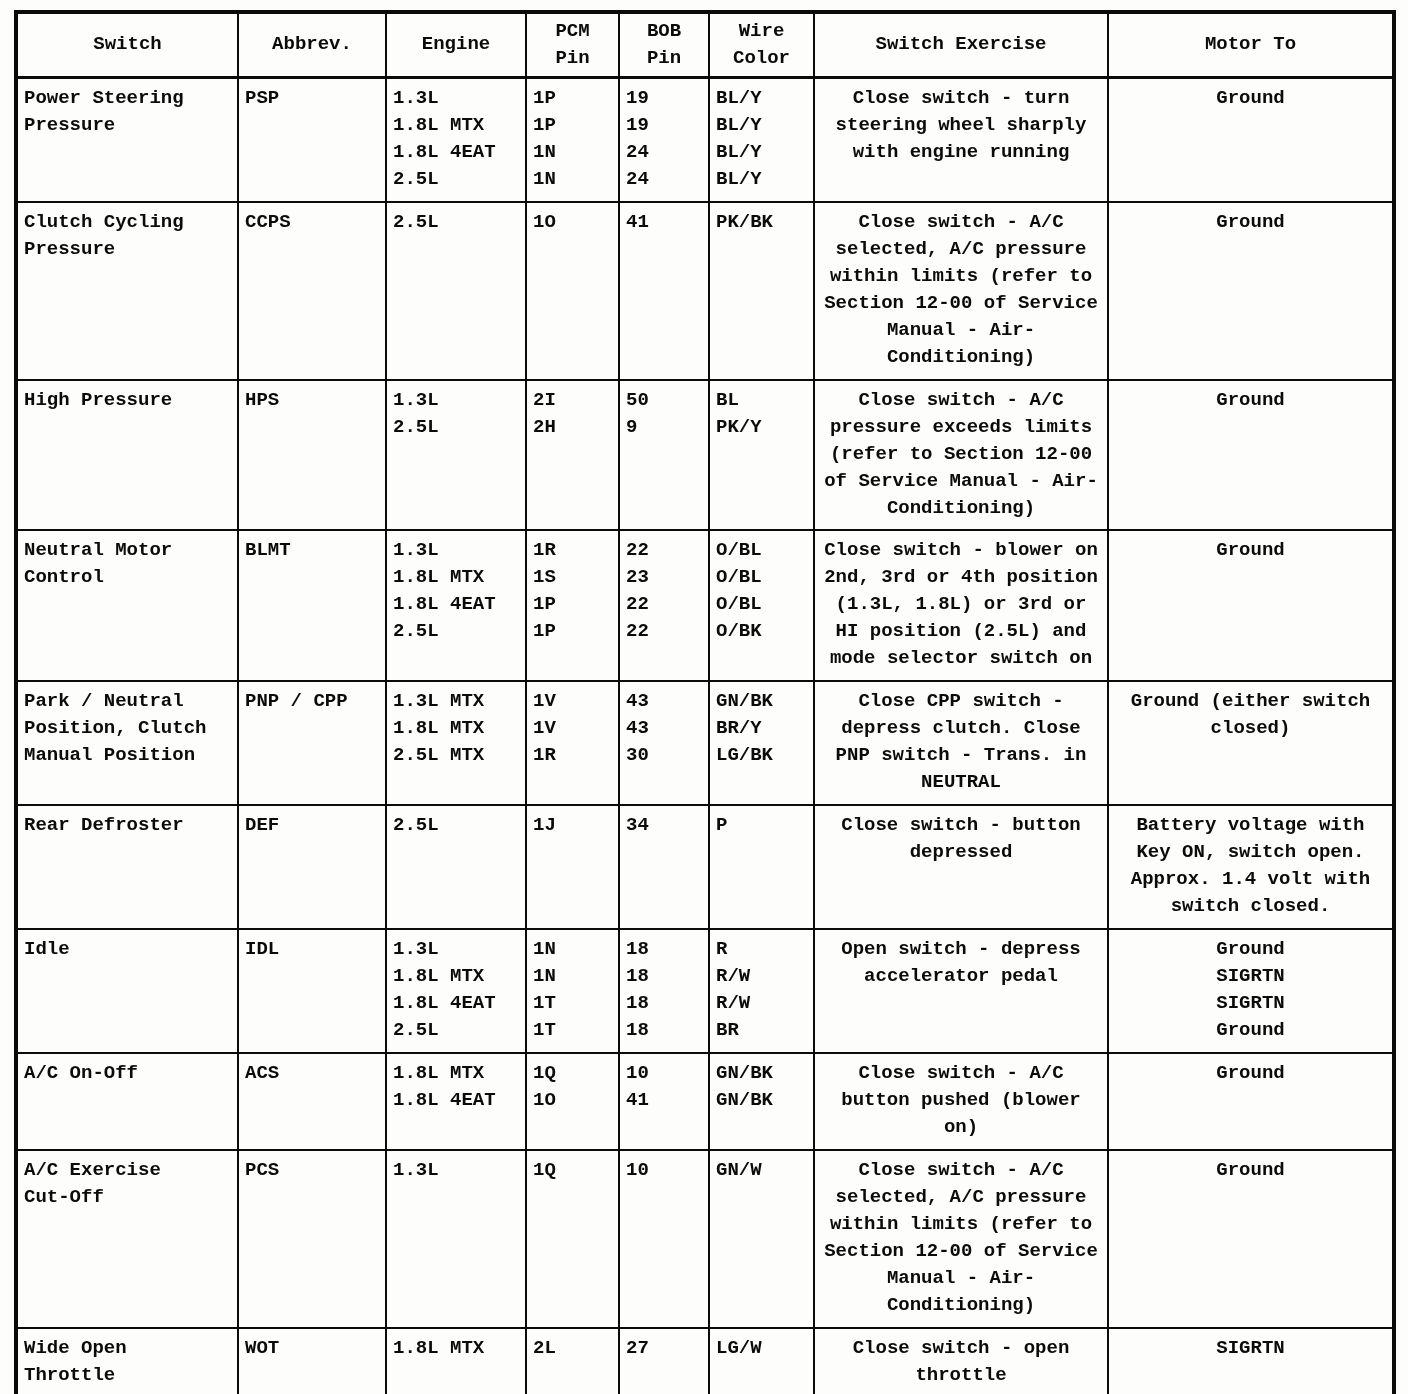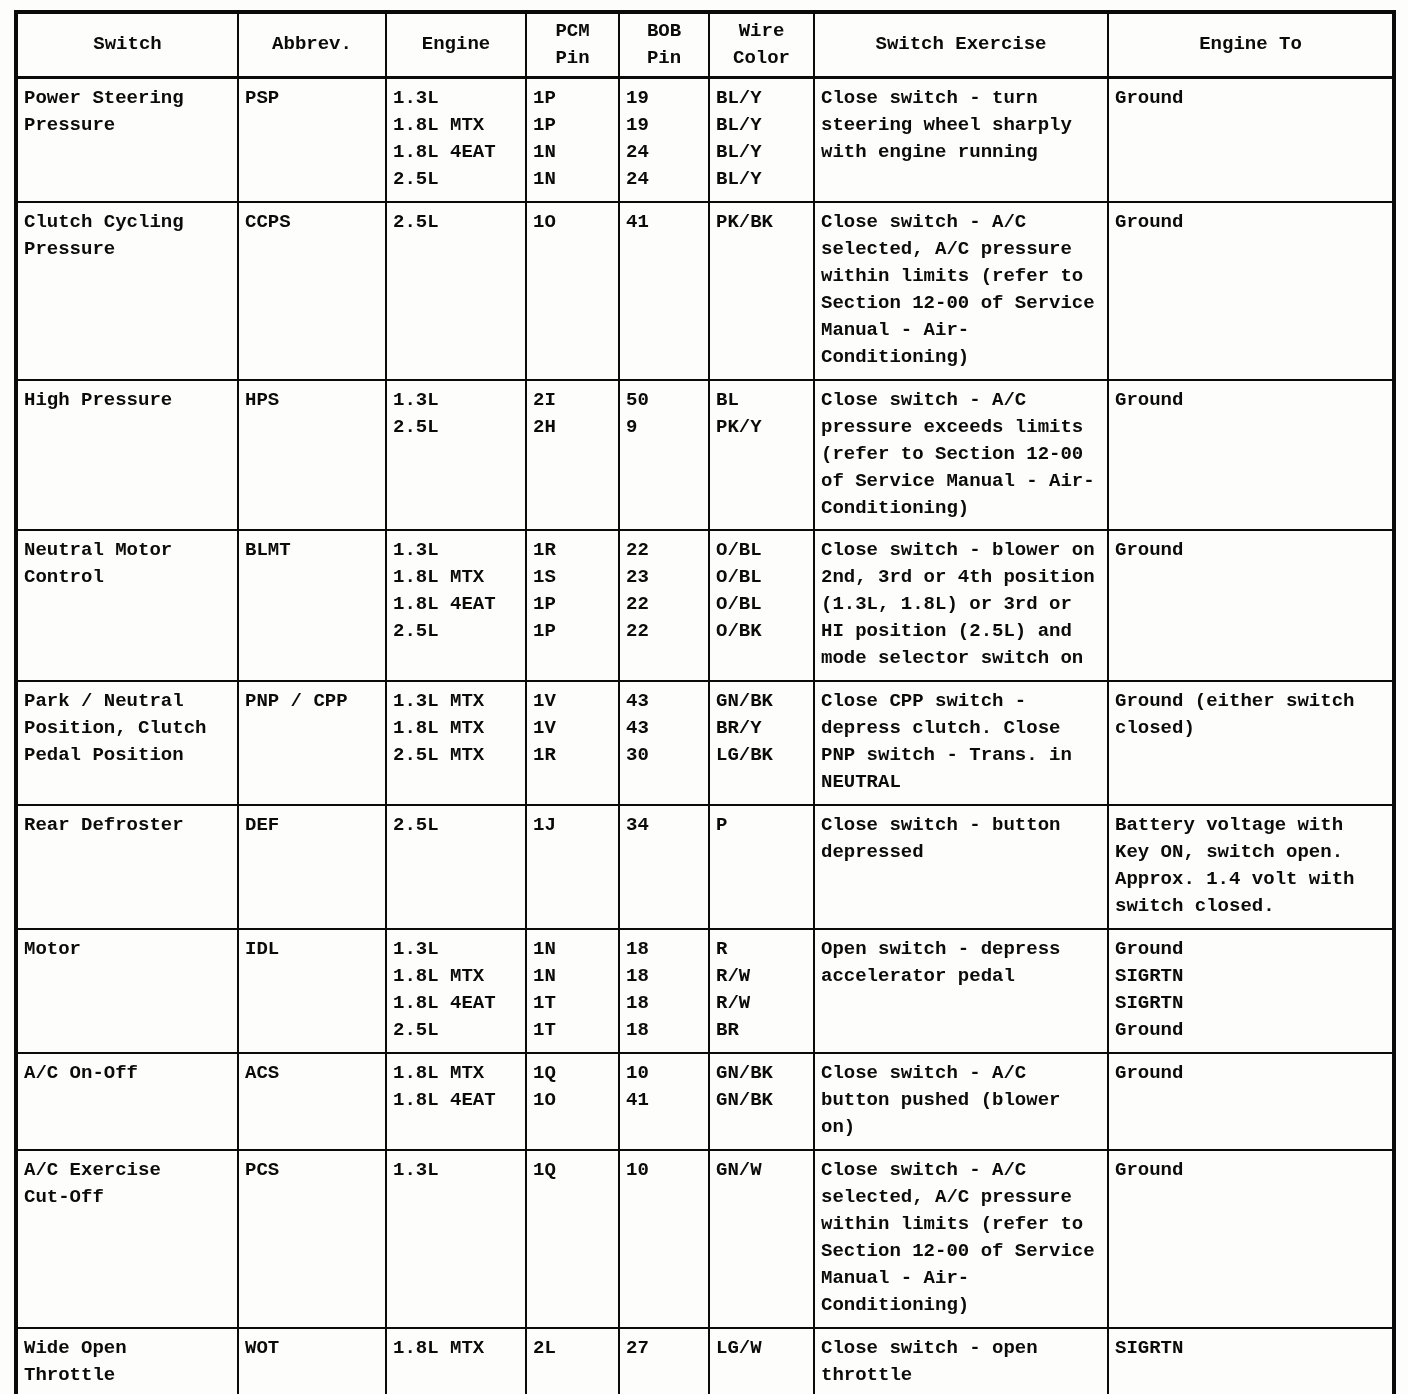--- a/index.html
+++ b/index.html
@@ -36,21 +36,21 @@
     overflow: hidden;
   }
   table.switch-table th {
     vertical-align: middle;
     text-align: center;
     padding: 4px 4px;
     font-size: 19px;
     border-bottom: 3px solid #0b0b0b;
   }
   td.c { text-align: left; }
-  td.l { text-align: left; padding-left: 9px; padding-right: 8px; }
+  td.l { text-align: center; padding-left: 9px; padding-right: 8px; }
   .cell-line { display: block; }
   .bottom-rule {
     margin-top: 6px;
     border-top: 3px solid #0b0b0b;
     height: 0;
     width: 1378px;
   }
 </style>
 </head>
 <body>
@@ -87,21 +87,21 @@
             <div class="cell-line">Pin</div>
           </th>
           <th>
             <div class="cell-line">Wire</div>
             <div class="cell-line">Color</div>
           </th>
           <th>
             <div class="cell-line">Switch Exercise</div>
           </th>
           <th>
-            <div class="cell-line">Engine To</div>
+            <div class="cell-line">Motor To</div>
           </th>
         </tr>
     </thead>
     <tbody id="table-body">
         <tr>
           <td class="c">
             <div class="cell-line">Power Steering</div>
             <div class="cell-line">Pressure</div>
           </td>
           <td class="c">
@@ -231,21 +231,21 @@
             <div class="cell-line">Close switch - blower on 2nd, 3rd or 4th position (1.3L, 1.8L) or 3rd or HI position (2.5L) and mode selector switch on</div>
           </td>
           <td class="l">
             <div class="cell-line">Ground</div>
           </td>
         </tr>
         <tr>
           <td class="c">
             <div class="cell-line">Park / Neutral</div>
             <div class="cell-line">Position, Clutch</div>
-            <div class="cell-line">Pedal Position</div>
+            <div class="cell-line">Manual Position</div>
           </td>
           <td class="c">
             <div class="cell-line">PNP / CPP</div>
           </td>
           <td class="c">
             <div class="cell-line">1.3L MTX</div>
             <div class="cell-line">1.8L MTX</div>
             <div class="cell-line">2.5L MTX</div>
           </td>
           <td class="c">
@@ -291,21 +291,21 @@
           </td>
           <td class="l">
             <div class="cell-line">Close switch - button depressed</div>
           </td>
           <td class="l">
             <div class="cell-line">Battery voltage with Key ON, switch open. Approx. 1.4 volt with switch closed.</div>
           </td>
         </tr>
         <tr>
           <td class="c">
-            <div class="cell-line">Motor</div>
+            <div class="cell-line">Idle</div>
           </td>
           <td class="c">
             <div class="cell-line">IDL</div>
           </td>
           <td class="c">
             <div class="cell-line">1.3L</div>
             <div class="cell-line">1.8L MTX</div>
             <div class="cell-line">1.8L 4EAT</div>
             <div class="cell-line">2.5L</div>
           </td>

